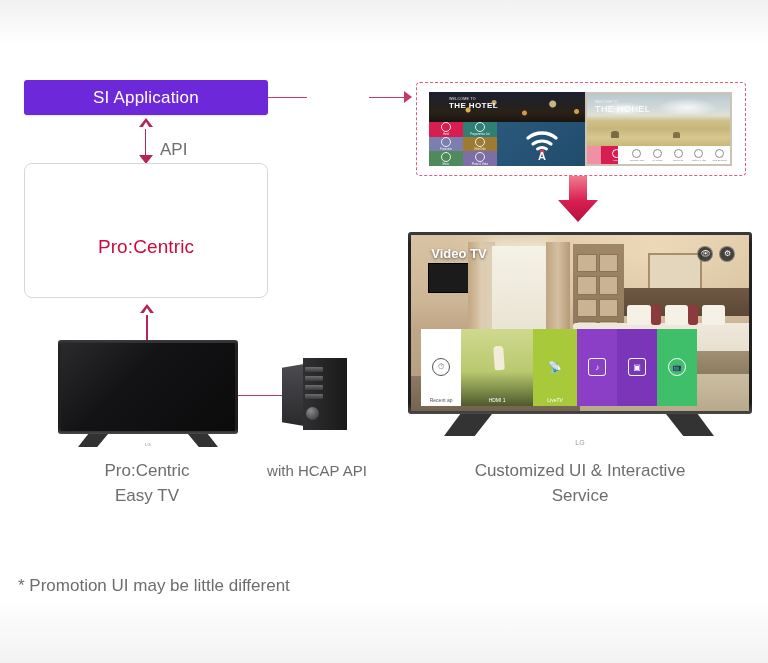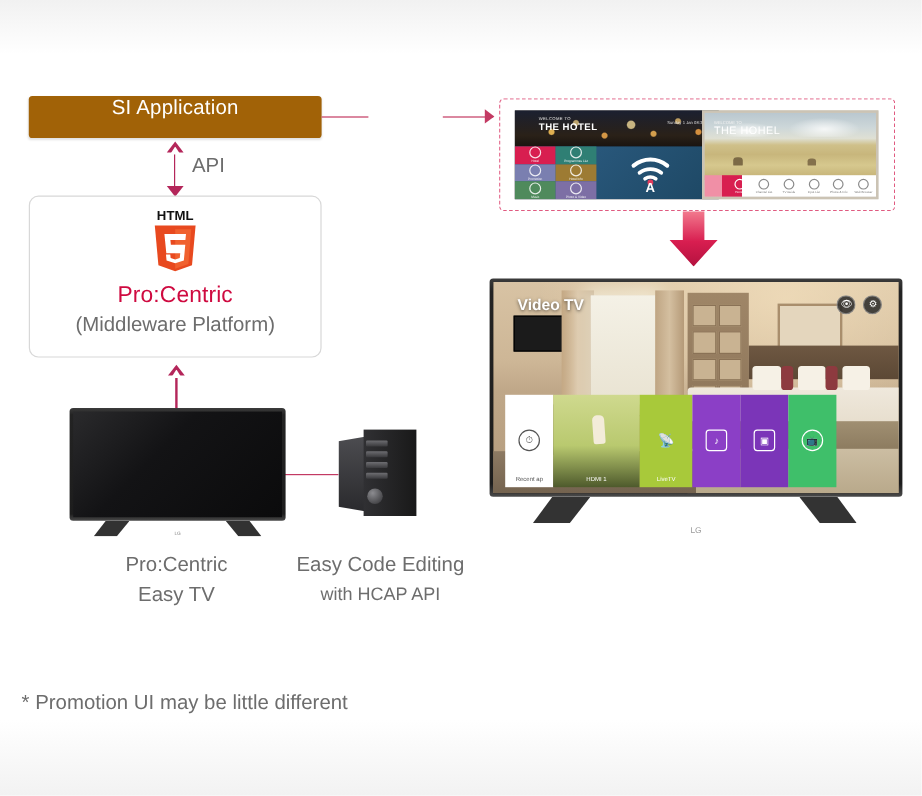--- a/index.html
+++ b/index.html
@@ -19,24 +19,25 @@
   .stage {
     position: absolute;
     inset: 0;
   }
 
   
   .abs { position: absolute; }
 
   
   .pill {
-    background: #a16207;
+    background: #6d28d9;
     border-radius: 3px;
     color: #ffffff;
     display: flex;
+    align-items: center;
     justify-content: center;
     font-size: 17px;
     letter-spacing: .2px;
     box-shadow: 0 1px 2px rgba(0,0,0,.12);
   }
   #si-application { left: 24px; top: 80px; width: 244px; height: 35px; }
   #ip-box { left: 307px; top: 80px; width: 62px; height: 35px; font-size: 16px;}
 
   
   .hline { background: #c33a63; height: 1.4px; }
@@ -61,21 +62,21 @@
   }
   #api-arrow .head-dn {
     position: absolute; left: 0; bottom: 0; width: 0; height: 0;
     border-left: 7px solid transparent; border-right: 7px solid transparent;
     border-top: 9px solid #b4265a;
   }
   #api-arrow .cut-up {
     position:absolute; left:2.5px; top:4px; width:9px; height:7px;
     background:#fff; clip-path: polygon(50% 0, 100% 100%, 0 100%);
   }
-  #api-label { left: 160px; top: 128px; font-size: 17px; color: #6d6d6d; }
+  #api-label { left: 160px; top: 140px; font-size: 17px; color: #6d6d6d; }
 
   
   #tv-up-arrow { left: 140px; top: 304px; width: 14px; height: 40px; }
   #tv-up-arrow .stem { position:absolute; left:6px; top:6px; width:1.6px; height:34px; background:#b4265a; }
   #tv-up-arrow .head {
     position:absolute; left:0; top:0; width:0; height:0;
     border-left: 7px solid transparent; border-right: 7px solid transparent;
     border-bottom: 9px solid #b4265a;
   }
   #tv-up-arrow .cut {
@@ -126,20 +127,21 @@
     border-radius: 4px;
     background: #ffffff;
     box-sizing: border-box;
   }
 
   
   #hotel-ui-1 {
     left: 429px; top: 92px; width: 170px; height: 74px;
     background: #0f1016;
     overflow: hidden;
+    padding-left: 47px;
   }
   #hotel-ui-1 .hero {
     position: absolute; left:0; top:0; width:100%; height:30px;
     background:
       radial-gradient(circle at 18% 60%, rgba(255,200,90,.85) 0 2px, transparent 3px),
       radial-gradient(circle at 30% 35%, rgba(255,220,140,.7) 0 2px, transparent 3px),
       radial-gradient(circle at 44% 70%, rgba(255,180,80,.8) 0 2px, transparent 3px),
       radial-gradient(circle at 57% 40%, rgba(255,230,160,.75) 0 3px, transparent 4px),
       radial-gradient(circle at 68% 65%, rgba(255,190,90,.8) 0 2px, transparent 3px),
       radial-gradient(circle at 80% 30%, rgba(255,210,120,.7) 0 2px, transparent 3px),
@@ -406,32 +408,23 @@
     <div class="head-up"></div>
     <div class="cut-up"></div>
     <div class="head-dn"></div>
   </div>
   <div class="abs" id="api-label">API</div>
 
   <div class="abs" id="middleware">
     <div class="logo-row">
 
 
-      <div class="html5-logo">
-        <svg viewBox="0 0 48 58" width="48" height="58" aria-hidden="true">
-          <text x="24" y="11" font-family="Liberation Sans, sans-serif" font-size="11" font-weight="bold" fill="#111" text-anchor="middle">HTML</text>
-          <path d="M7 16h34l-3 33-14 5-14-5z" fill="#e8491f"></path>
-          <path d="M24 19v33l11-4 2.4-29z" fill="#f0612f"></path>
-          <path d="M15 23h18l-.5 5H20l.4 4h12l-1.2 13-7.2 2.4-7.2-2.4-.5-5h3.6l.3 3 3.8 1.2 3.8-1.2.4-4H16.6z" fill="#fff"></path>
-        </svg>
-      </div>
     </div>
 
     <div id="procentric-title">Pro:Centric</div>
-    <div id="middleware-sub">(Middleware Platform)</div>
   </div>
 
   <div class="abs" id="tv-up-arrow">
     <div class="stem"></div>
     <div class="head"></div>
     <div class="cut"></div>
   </div>
 
   <div class="abs hline" id="line-tv-server"></div>
 
@@ -622,20 +615,23 @@
     <div class="abs foot-l"></div>
     <div class="abs foot-r"></div>
   </div>
 
   <div class="caption" id="cap-procentric">
     <div>Pro:Centric</div>
     <div>Easy TV</div>
   </div>
 
   <div class="caption" id="cap-easycode">
-    <div>Easy Code Editing</div>
     <div class="sub">with HCAP API</div>
   </div>
 
+  <div class="caption" id="cap-custom">
+    <div>Customized UI &amp; Interactive</div>
+    <div>Service</div>
+  </div>
 
   <div id="footnote">* Promotion UI may be little different</div>
 
 </div>
 
 </body></html>

